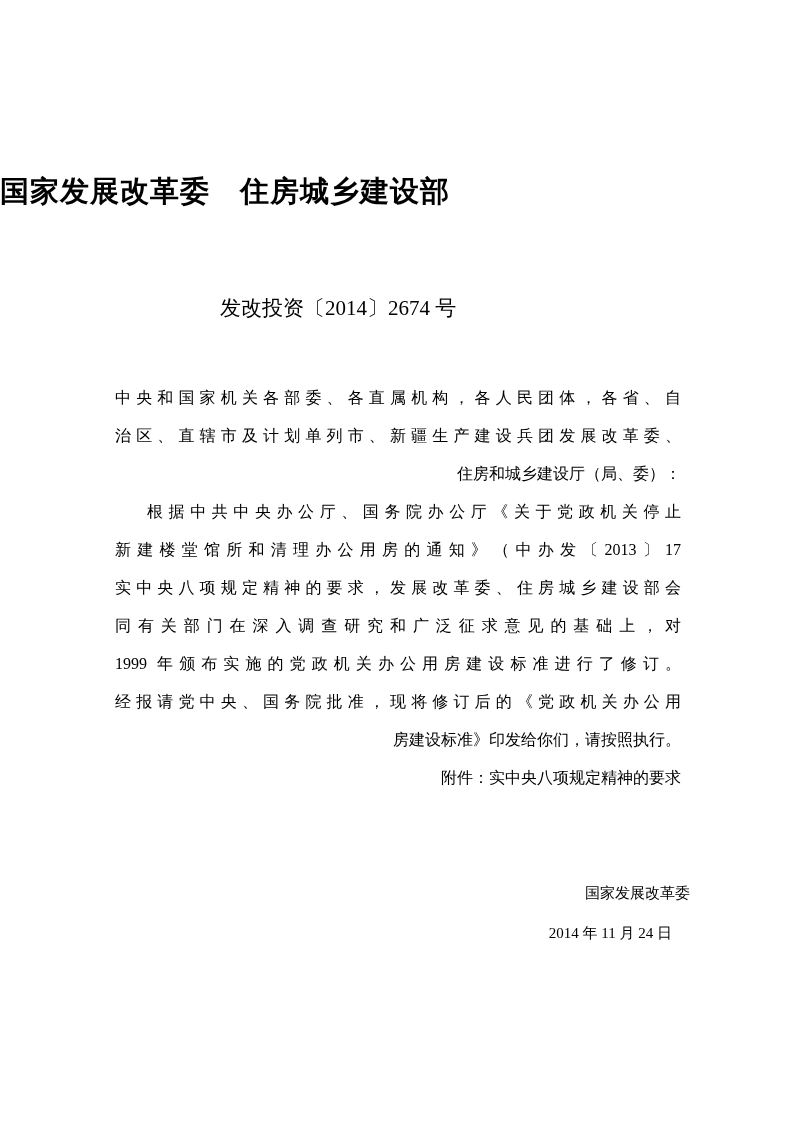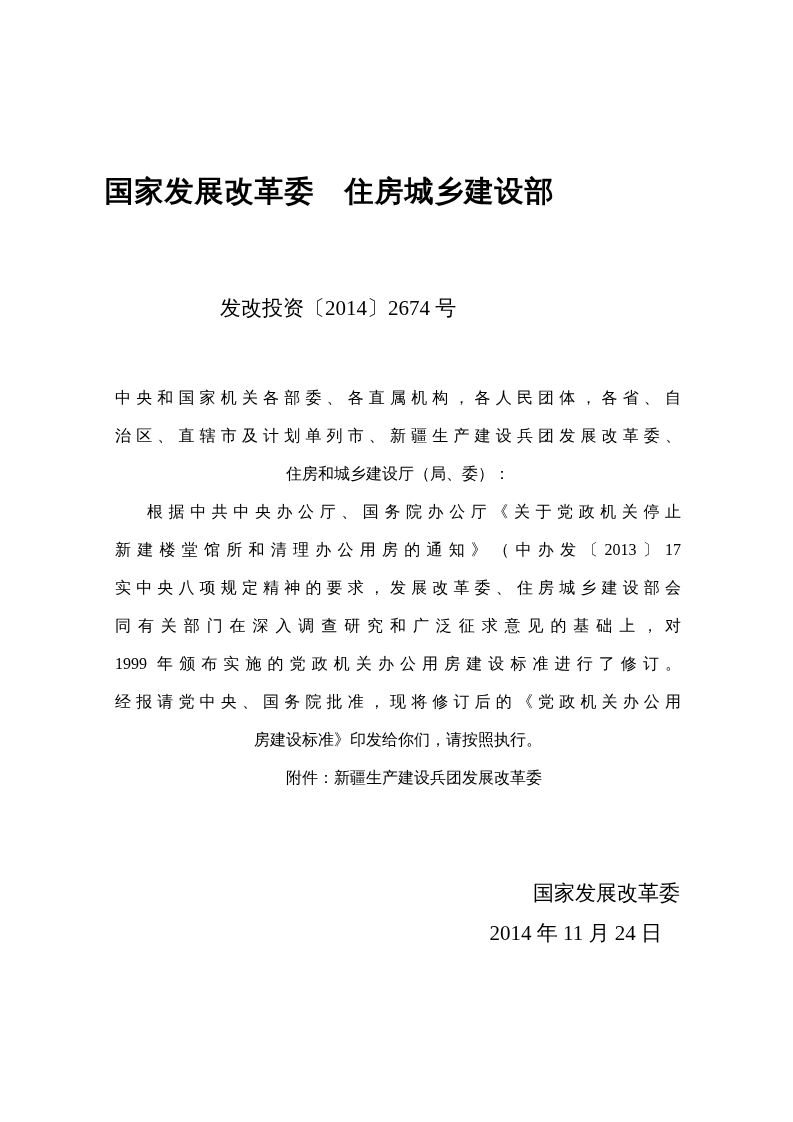--- a/index.html
+++ b/index.html
@@ -11,21 +11,21 @@
     background: #ffffff;
     color: #000000;
     font-family: "Liberation Serif", serif;
     overflow: hidden;
   }
   .title-block {
     position: absolute;
     top: 166px;
     left: 0;
     width: 659px;
-    text-align: center;
+    text-align: left;
     font-weight: 700;
     font-size: 29px;
     line-height: 51px;
     letter-spacing: 1px;
   }
   .doc-number {
     position: absolute;
     top: 291px;
     left: 0;
     width: 676px;
@@ -35,37 +35,37 @@
   }
   .body-block {
     position: absolute;
     top: 379px;
     left: 115px;
     width: 566px;
     font-size: 16px;
     line-height: 38px;
   }
   .line {
-    text-align: center;
+    text-align: right;
     white-space: nowrap;
   }
   .line.fill {
     white-space: normal;
     text-align: justify;
     text-align-last: justify;
   }
   .line.indent {
     text-indent: 2em;
   }
   .signature-block {
     position: absolute;
     top: 874px;
-    right: 113px;
+    right: 103px;
     text-align: right;
-    font-size: 21px;
+    font-size: 15px;
     line-height: 39.5px;
   }
   .sig-date {
     padding-right: 18px;
   }
 </style>
 </head>
 <body>
 
 <div class="page">
@@ -88,21 +88,21 @@
       <div class="line fill indent">根据中共中央办公厅、国务院办公厅《关于党政机关停止</div>
       <div class="line fill">新建楼堂馆所和清理办公用房的通知》（中办发〔2013〕17</div>
       <div class="line fill">实中央八项规定精神的要求，发展改革委、住房城乡建设部会</div>
       <div class="line fill">同有关部门在深入调查研究和广泛征求意见的基础上，对</div>
       <div class="line fill">1999 年颁布实施的党政机关办公用房建设标准进行了修订。</div>
       <div class="line fill">经报请党中央、国务院批准，现将修订后的《党政机关办公用</div>
       <div class="line">房建设标准》印发给你们，请按照执行。</div>
     </div>
 
     <div class="paragraph">
-      <div class="line indent">附件：新疆生产建设兵团发展改革委</div>
+      <div class="line indent">附件：实中央八项规定精神的要求</div>
     </div>
 
   </div>
 
   <div class="signature-block">
     <div class="sig-line">国家发展改革委</div>
     <div class="sig-line sig-date">2014 年 11 月 24 日</div>
   </div>
 
 </div>

